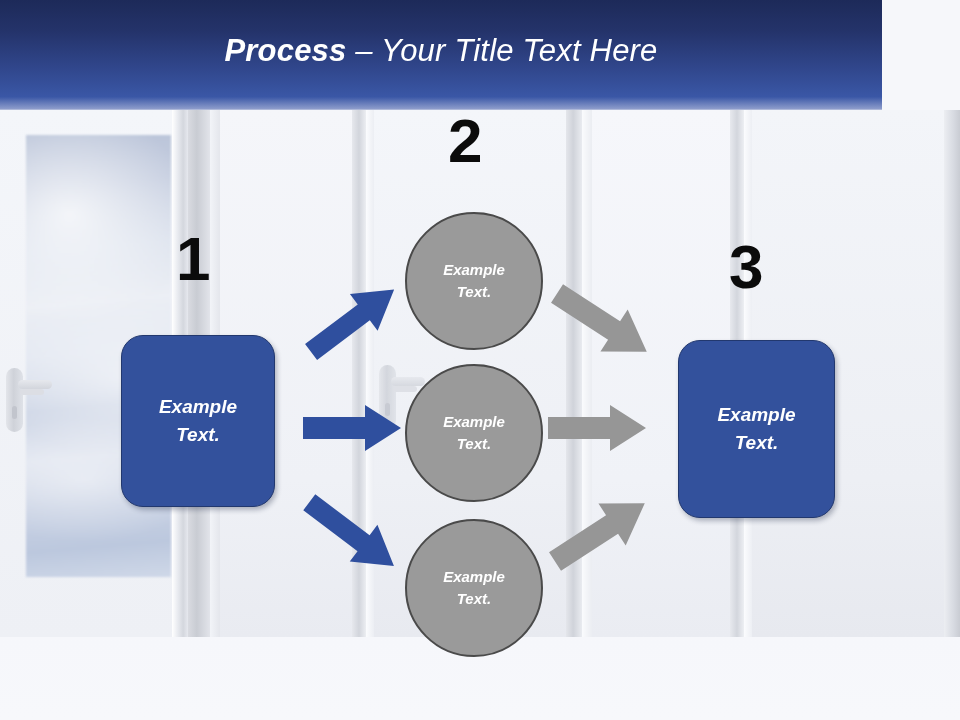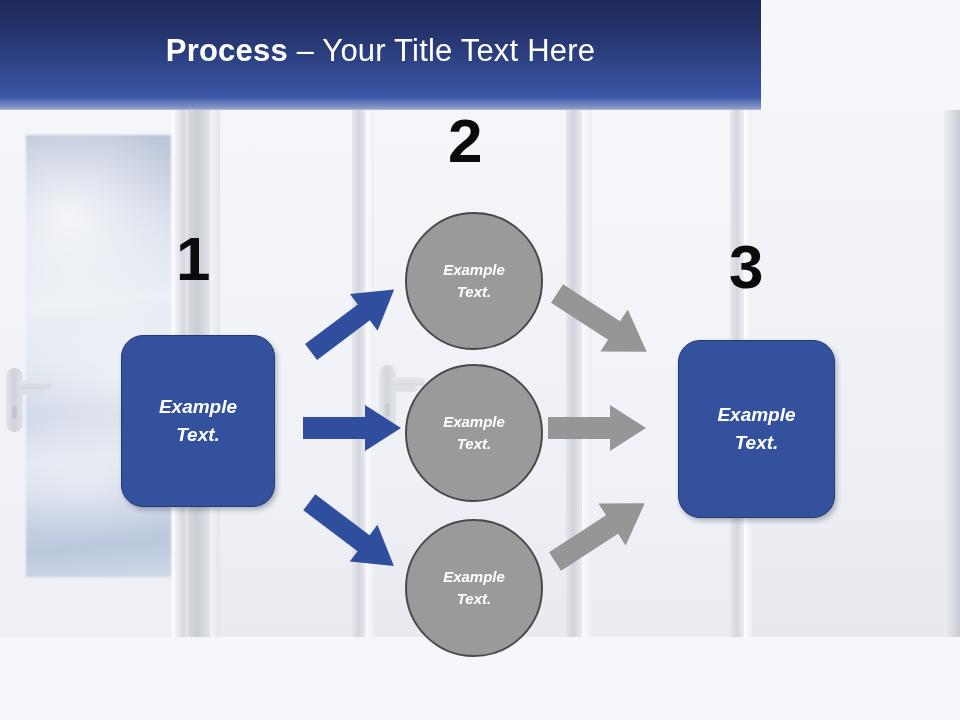--- a/index.html
+++ b/index.html
@@ -146,25 +146,26 @@
     position: absolute;
     left: 0; top: 637px;
     width: 960px; height: 83px;
     background: linear-gradient(180deg,#f6f7fb 0%,#f7f8fb 100%);
   }
 
   
   .titlebar {
     position: absolute;
     left: 0; top: 0;
-    width: 761px; height: 110px;
+    width: 882px; height: 110px;
     background: linear-gradient(180deg,#1d2a59 0%,#24336a 28%,#2f4488 58%,#3a57a6 88%,#8d9ccb 99%,#c8cfe4 100%);
     display: flex;
     align-items: center;
     justify-content: center;
+    font-style: italic;
   }
   .title {
     color: #ffffff;
     font-size: 31px;
     letter-spacing: .2px;
     white-space: nowrap;
     margin-top: -8px;
   }
   .title .strong { font-weight: bold; }
   .title .rest   { font-weight: normal; }

